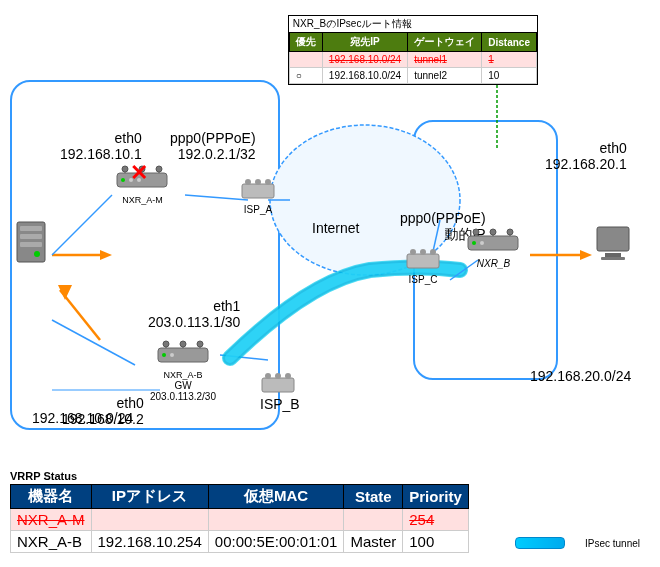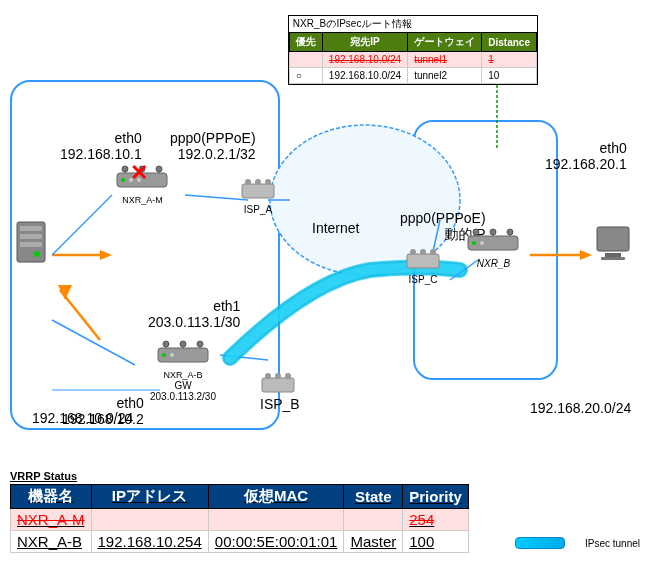--- a/index.html
+++ b/index.html
@@ -90,21 +90,20 @@
     }
     .route-table tr.normal td {
       background: #fff;
     }
 
     
     .vrrp-section {
       position: absolute;
       bottom: 10px; left: 10px;
       font-size: 10px;
-      text-decoration: underline;
     }
     .vrrp-title {
       font-weight: bold;
       font-size: 11px;
       margin-bottom: 2px;
     }
     .vrrp-table {
       border-collapse: collapse;
       font-size: 15px;
     }
@@ -347,21 +346,21 @@
   <div class="device" style="position:absolute; top:225px; left:595px;">
     <svg width="36" height="38">
       <rect x="2" y="2" width="32" height="24" rx="2" fill="#888" stroke="#555" stroke-width="1"></rect>
       <rect x="10" y="28" width="16" height="4" fill="#666"></rect>
       <rect x="6" y="32" width="24" height="3" rx="1" fill="#777"></rect>
     </svg>
   </div>
 
   <div class="label" style="top:410px; left:32px;">192.168.10.0/24</div>
 
-  <div class="label" style="top:400px; left:530px;">192.168.20.0/24</div>
+  <div class="label" style="top:368px; left:530px;">192.168.20.0/24</div>
 
 </div>
 
 <div class="vrrp-section" style="bottom:8px; top:470px; left:10px; position:absolute;">
   <div class="vrrp-title">VRRP Status</div>
   <table class="vrrp-table">
     <thead>
       <tr>
         <th>機器名</th>
         <th>IPアドレス</th>

